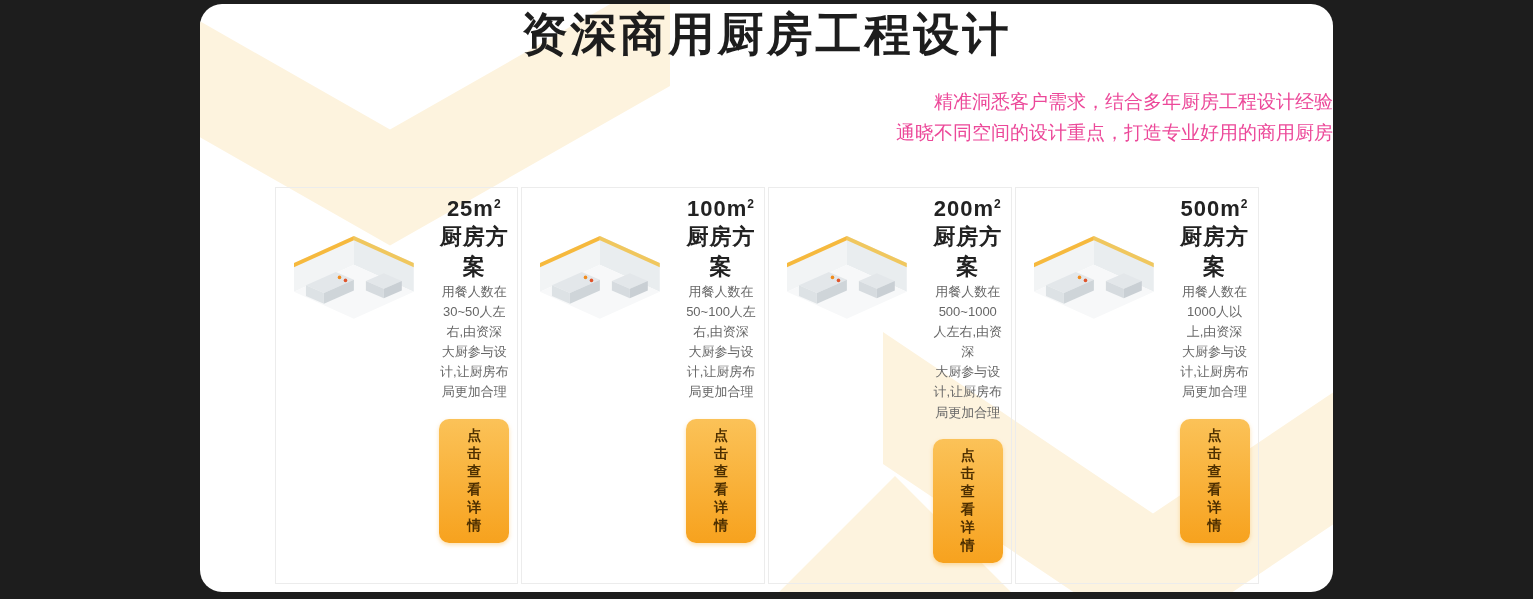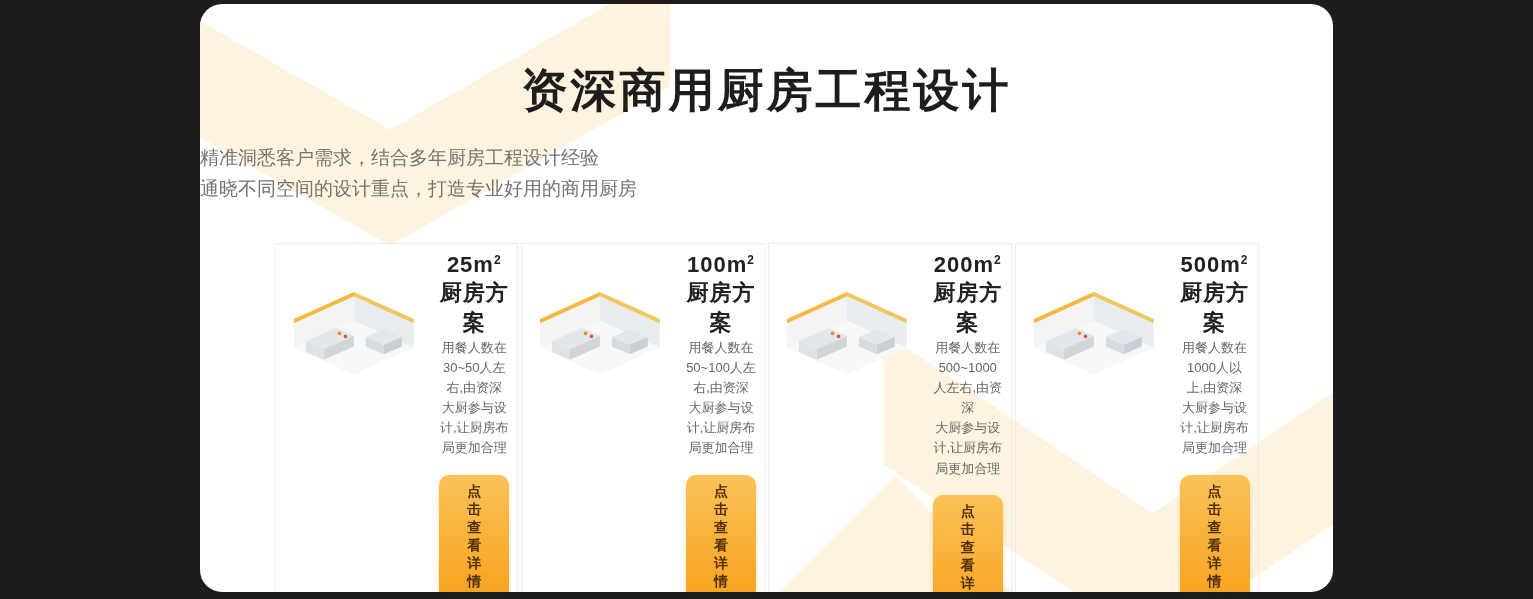--- a/index.html
+++ b/index.html
@@ -41,33 +41,33 @@
     bottom: -210px;
     width: 270px;
     height: 270px;
     background: #fdf3de;
     transform: rotate(45deg);
     z-index: 0;
   }
   .inner { position: relative; z-index: 1; }
 
   .hero-title {
-    margin-top: 56px;
     text-align: center;
     font-size: 46px;
     font-weight: 800;
     letter-spacing: 3px;
     color: #1d1d1d;
   }
   .hero-sub {
     margin-top: 20px;
-    text-align: left;
+    text-align: right;
     font-size: 19px;
     line-height: 1.65;
-    color: #737373;
+    color: #ec4899;
+    margin-left: 38px;
   }
 
   .cards-row {
     width: 984px;
     margin: 38px auto 0;
     display: flex;
     gap: 3px;
   }
   .plan-card {
     flex: 1 1 0;

